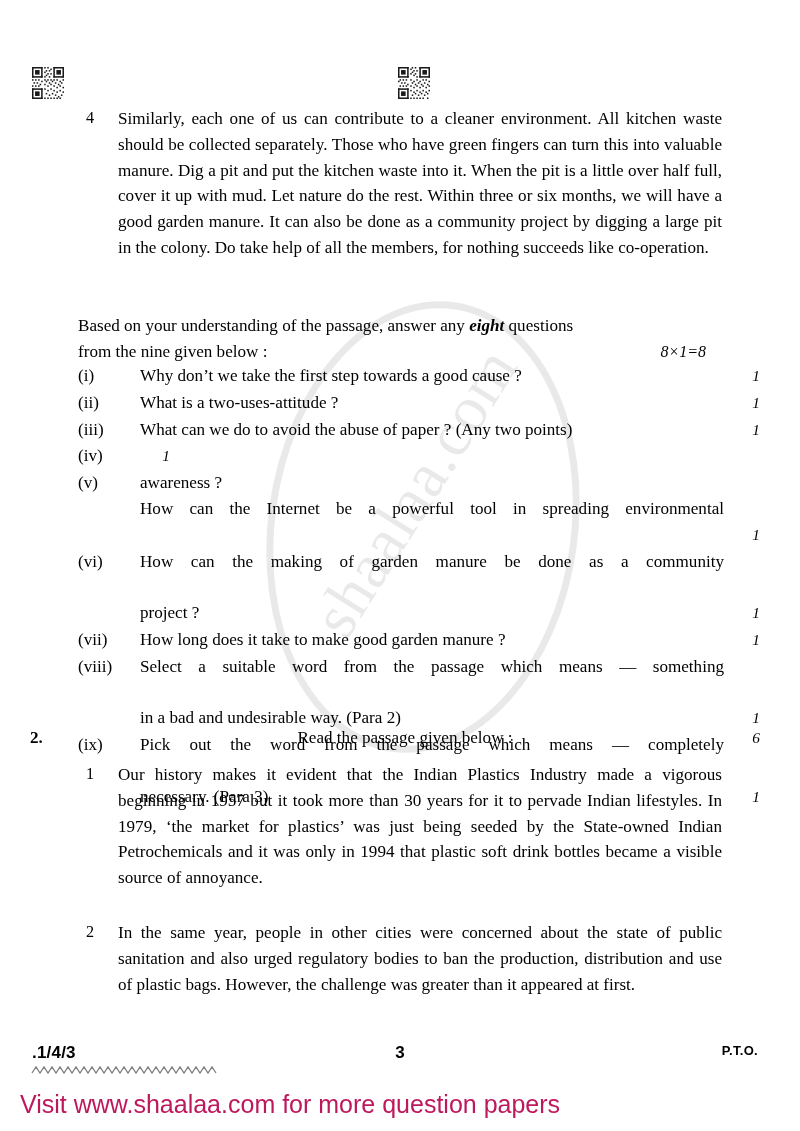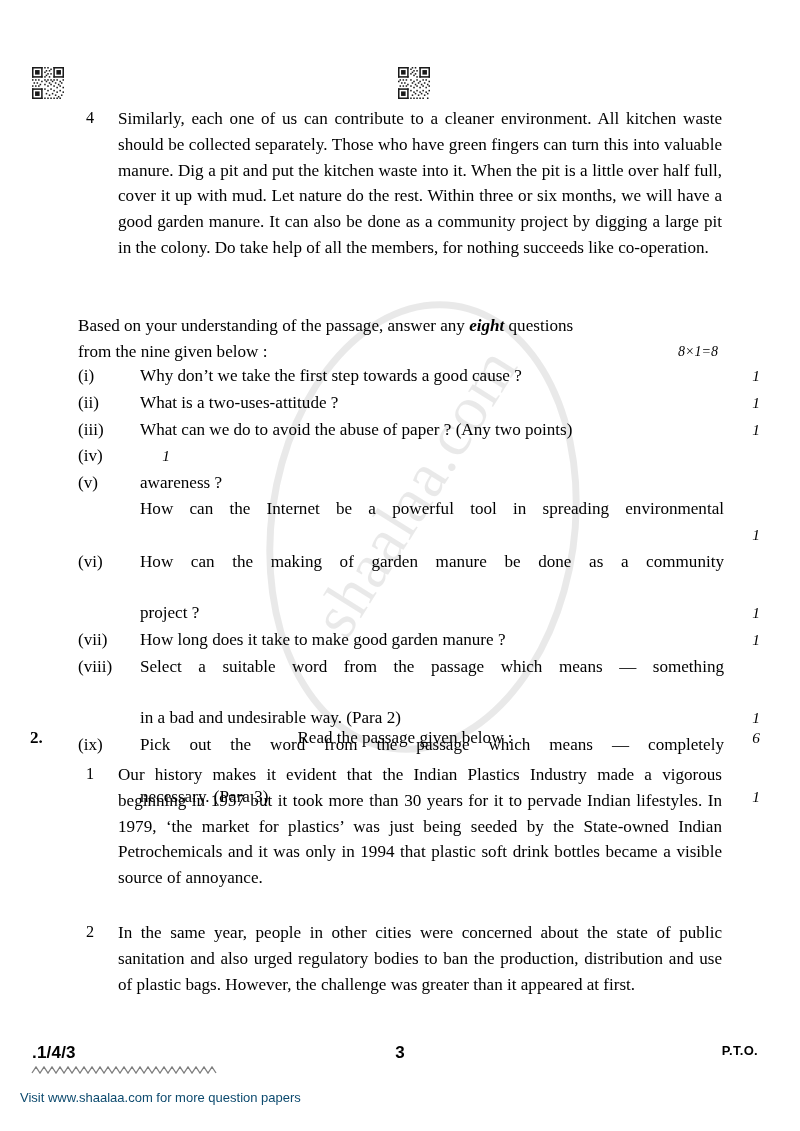--- a/index.html
+++ b/index.html
@@ -84,23 +84,23 @@
 
   .lead {
     margin: 0;
     text-align: justify;
     font-size: 17.1px;
     line-height: 25.5px;
     position: relative;
   }
   .lead .marks {
     position: absolute;
-    right: 4px;
+    right: 16px;
     font-style: italic;
-    font-size: 14px;
+    font-size: 16px;
   }
   em.bi { font-weight: bold; font-style: italic; }
 
   
   .qrow {
     position: relative;
     display: flex;
     font-size: 17.1px;
     line-height: 25.8px;
     margin-bottom: 1px;
@@ -189,22 +189,22 @@
     font-family: "Liberation Sans", "DejaVu Sans", sans-serif;
     font-size: 13px;
     font-weight: bold;
     letter-spacing: 0.3px;
   }
   .footer-visit {
     position: absolute;
     left: 20px;
     top: 1090px;
     font-family: "Liberation Sans", "DejaVu Sans", sans-serif;
-    font-size: 13px;
-    color: #0c4a6e;
+    font-size: 25px;
+    color: #be185d;
   }
 </style>
 </head>
 <body>
 
 <div id="page">
 
   <div class="watermark-layer">
     <div class="wm-circle"></div>
     <div class="wm-text">shaalaa.com</div>

